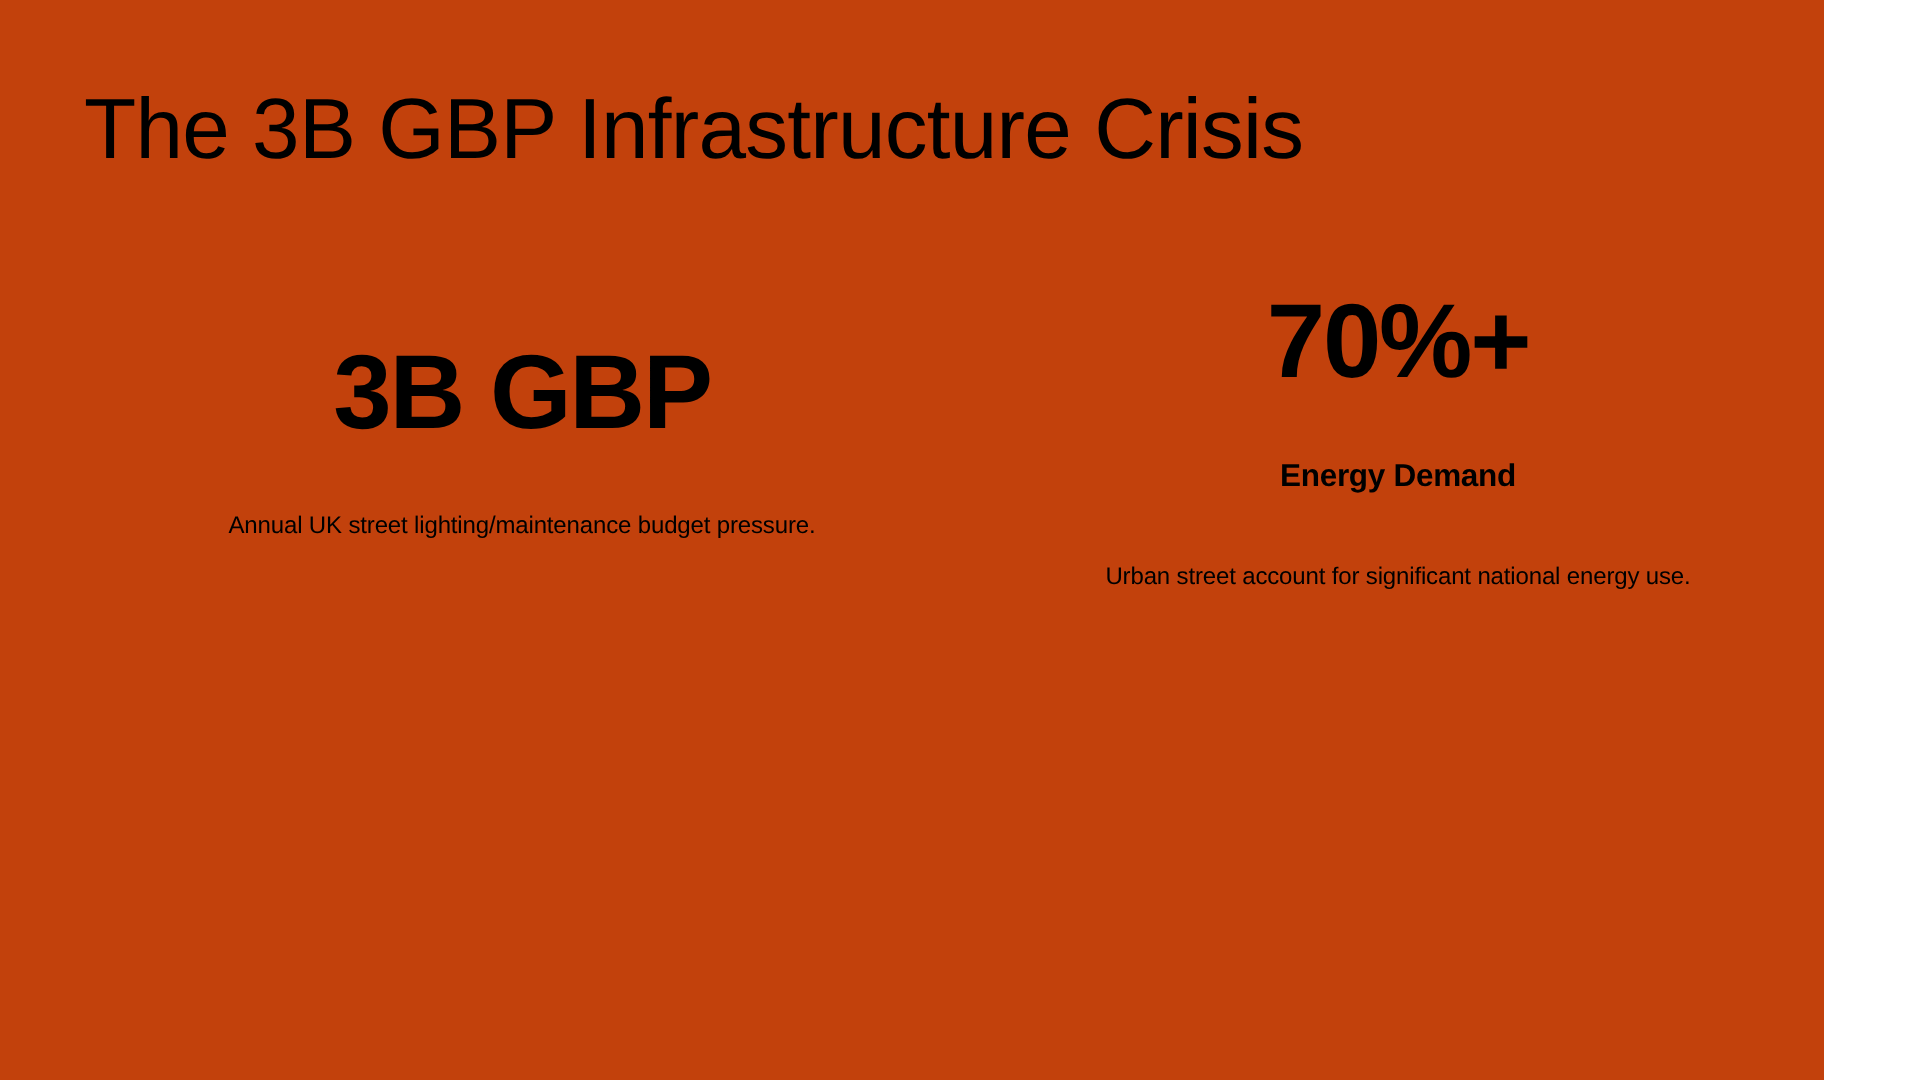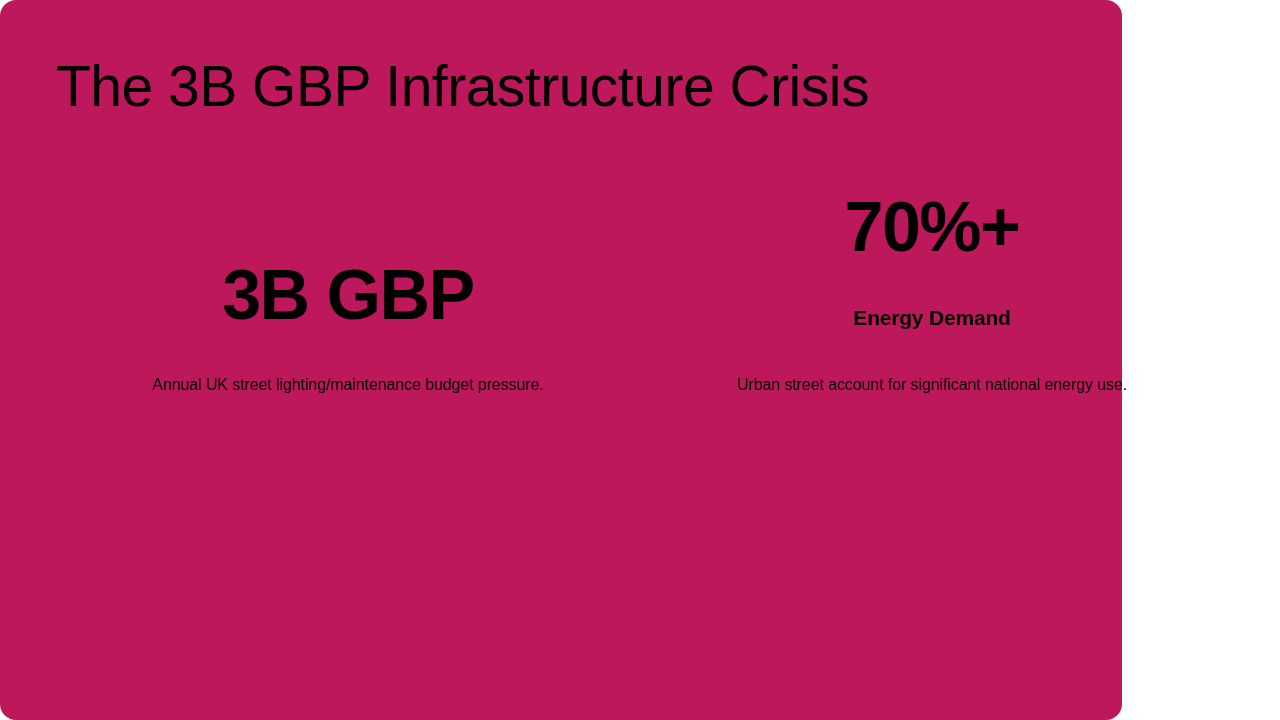--- a/index.html
+++ b/index.html
@@ -12,25 +12,24 @@
     width: 1280px;
     height: 720px;
     background: #ffffff;
     font-family: "Liberation Sans", sans-serif;
     color: #000000;
     overflow: hidden;
   }
 
   .slide {
     position: relative;
-    width: 1122px;
+    width: 1216px;
     height: 720px;
-    background: #be185d;
+    background: #c2410c;
     box-sizing: border-box;
-    border-radius: 16px;
   }
 
   
   .slide-title {
     position: absolute;
     left: 56px;
     top: 55px;
     margin: 0;
     font-size: 57px;
     font-weight: 300;
@@ -41,21 +40,21 @@
   }
 
   
   .stats-row {
     position: absolute;
     left: 56px;
     top: 192px;
     width: 1168px;
     display: flex;
     flex-direction: row;
-    align-items: flex-end;
+    align-items: center;
     justify-content: flex-start;
   }
 
   .stat-block {
     flex: 1 1 0;
     display: flex;
     flex-direction: column;
     align-items: center;
     text-align: center;
     padding: 0 8px;

